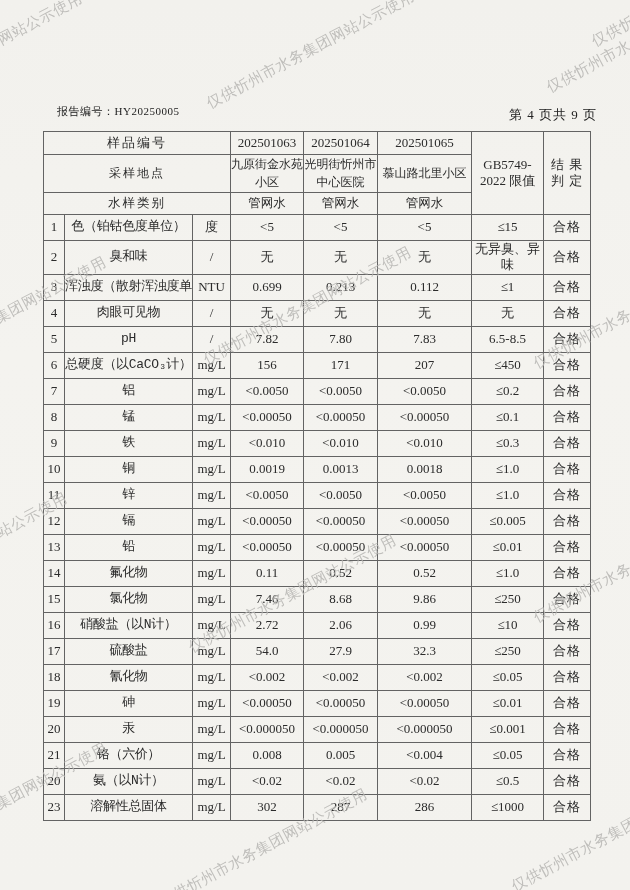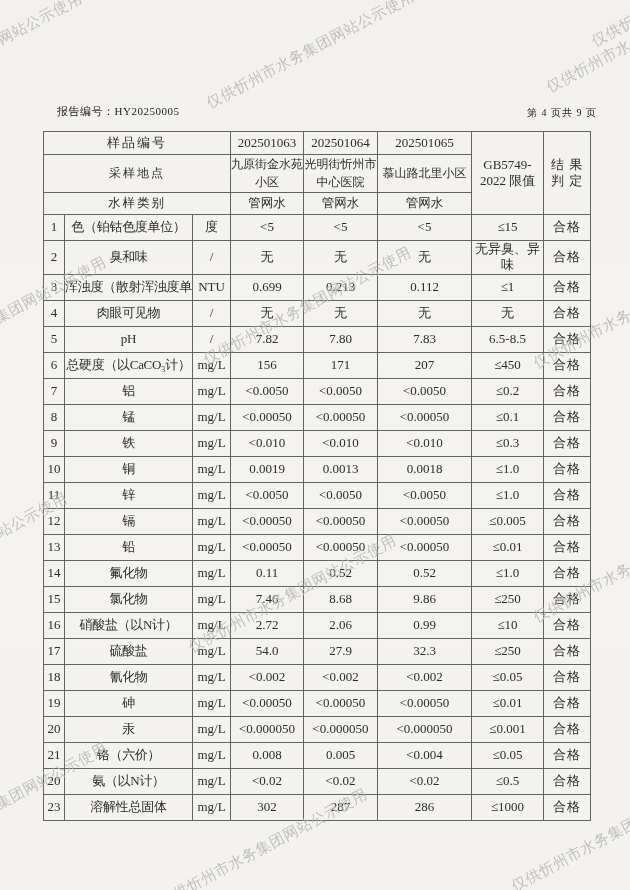--- a/index.html
+++ b/index.html
@@ -36,21 +36,21 @@
     letter-spacing:.5px;
     color:#1d1d1d;
     z-index:2;
   }
   .meta-no{
     position:absolute;top:104px;left:57px;
     font-size:11px;letter-spacing:.5px;color:#222;z-index:2;
   }
   .meta-page{
     position:absolute;top:106px;right:33px;
-    font-size:10px;letter-spacing:1px;color:#222;z-index:2;
+    font-size:13px;letter-spacing:1px;color:#222;z-index:2;
   }
   
   table.report{
     position:absolute;left:43px;top:131px;
     width:547px;
     border-collapse:collapse;
     table-layout:fixed;
     z-index:2;
   }
   table.report td{
@@ -70,20 +70,21 @@
   td.limit-h{font-size:13px;line-height:29px;}
   td.result-h{font-size:13px;line-height:29px;letter-spacing:1px;}
   tbody tr{height:26px;}
   td.c-no{font-size:12.5px;}
   td.c-param{
     text-align:left;
     padding-left:5px;
     white-space:nowrap;
     font-size:12px;
     letter-spacing:-.3px;
+    font-family:Liberation Mono, monospace;
   }
   td.c-unit{font-size:12px;}
   td.c-val{font-size:13px;}
   td.c-limit{font-size:11.5px;}
   td.c-verdict{font-size:12px;letter-spacing:1px;}
 </style>
 </head>
 <body>
 
 <div class="page">

